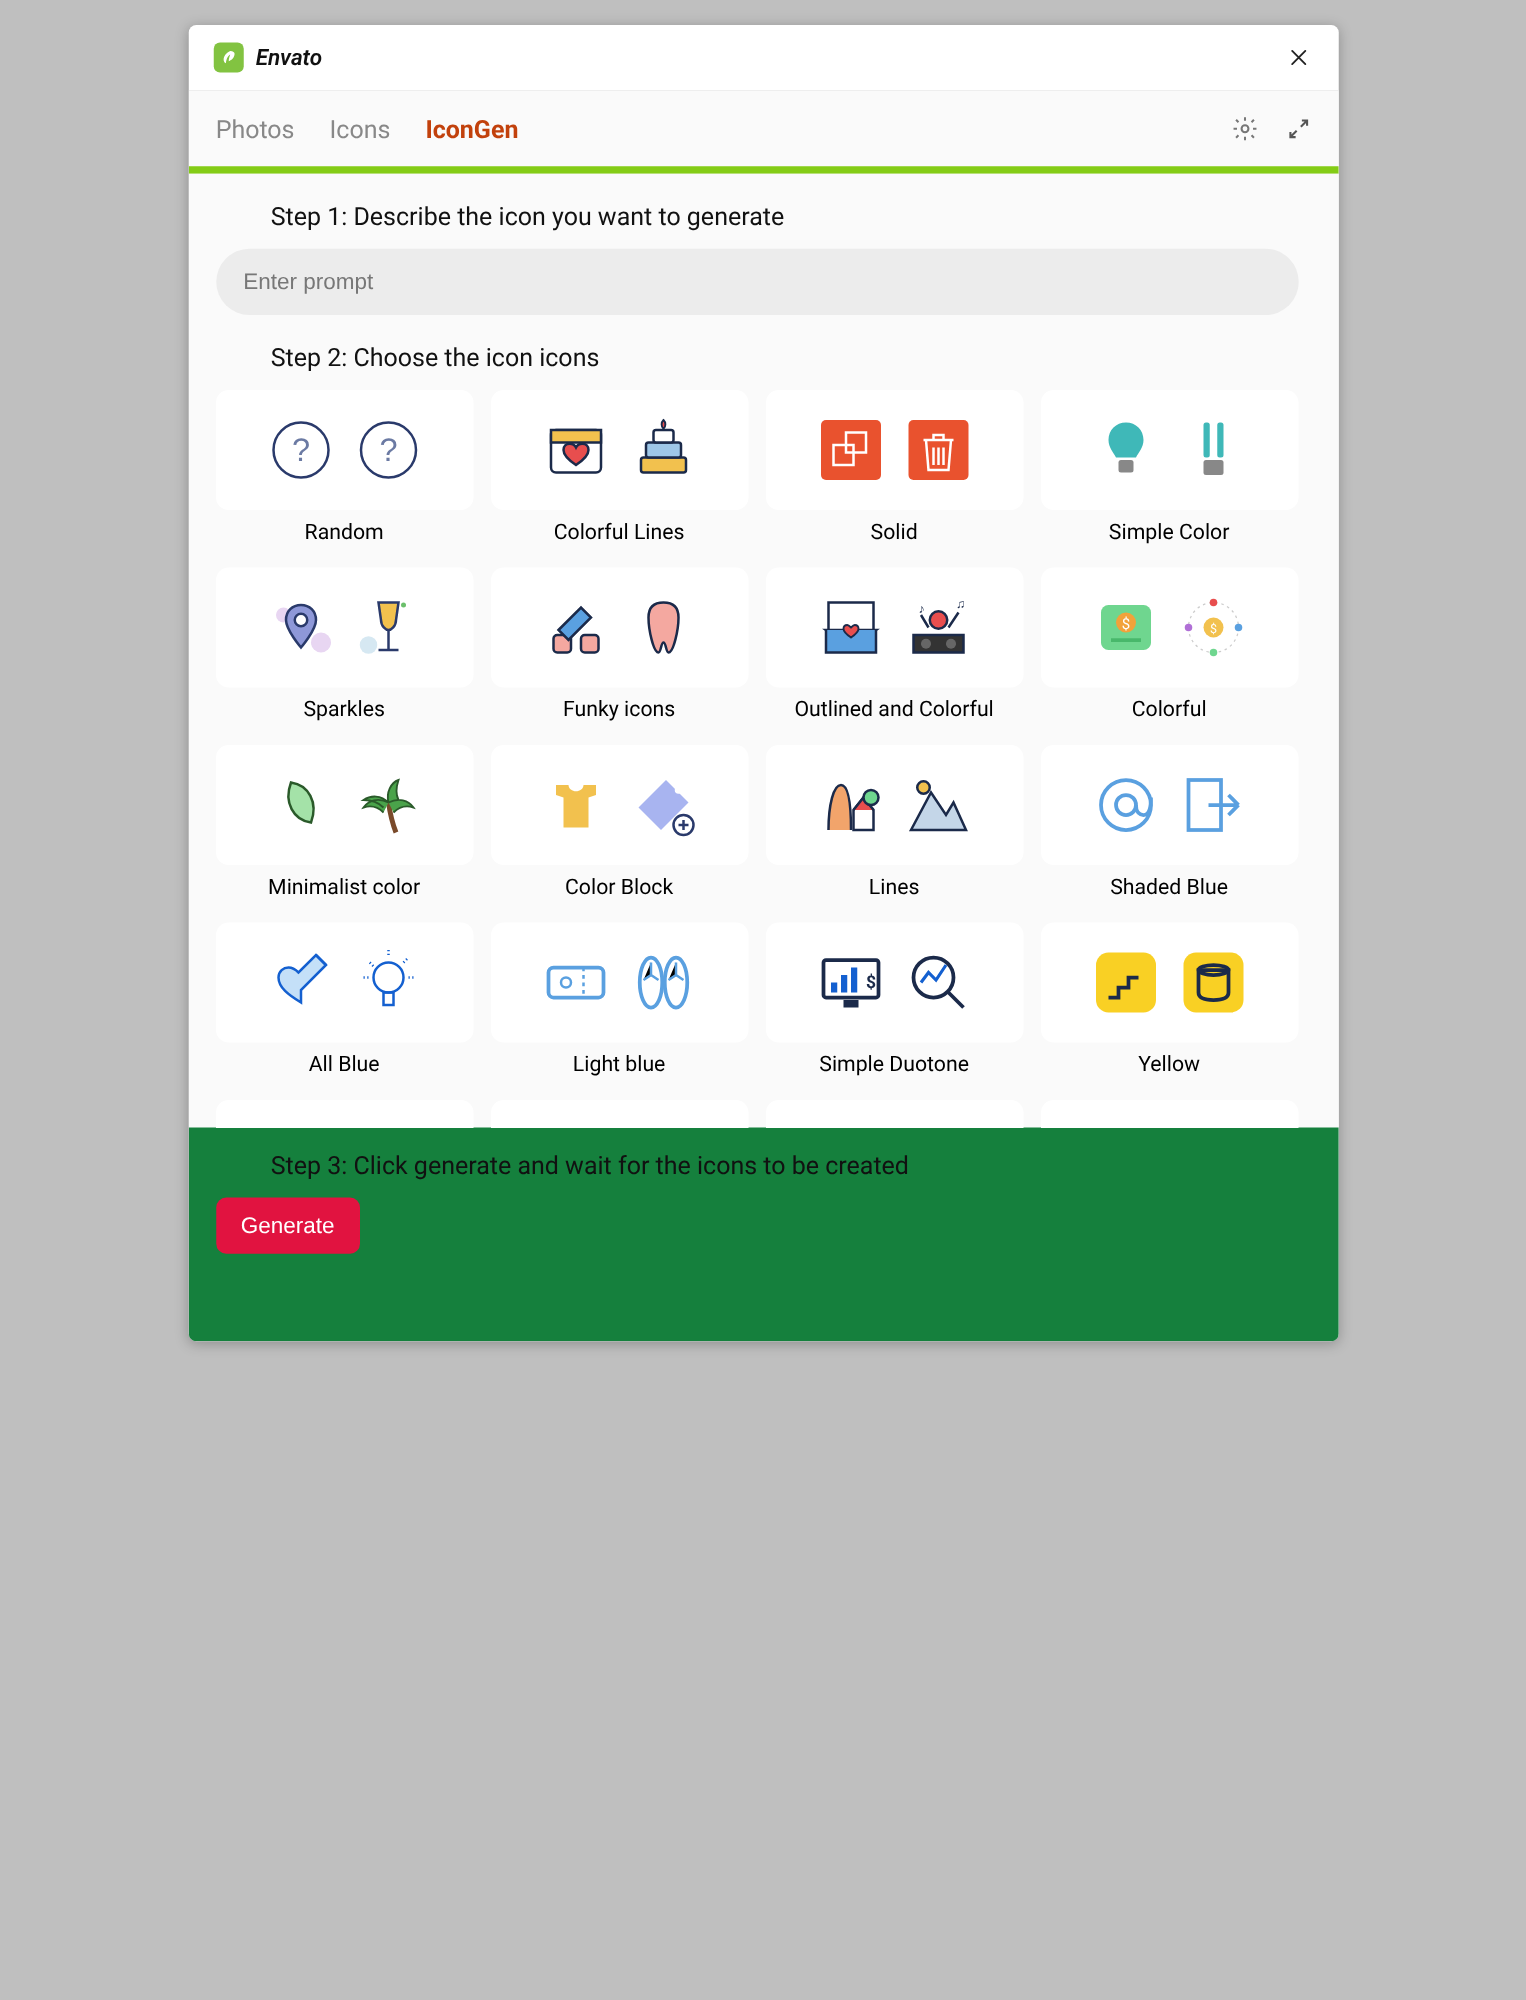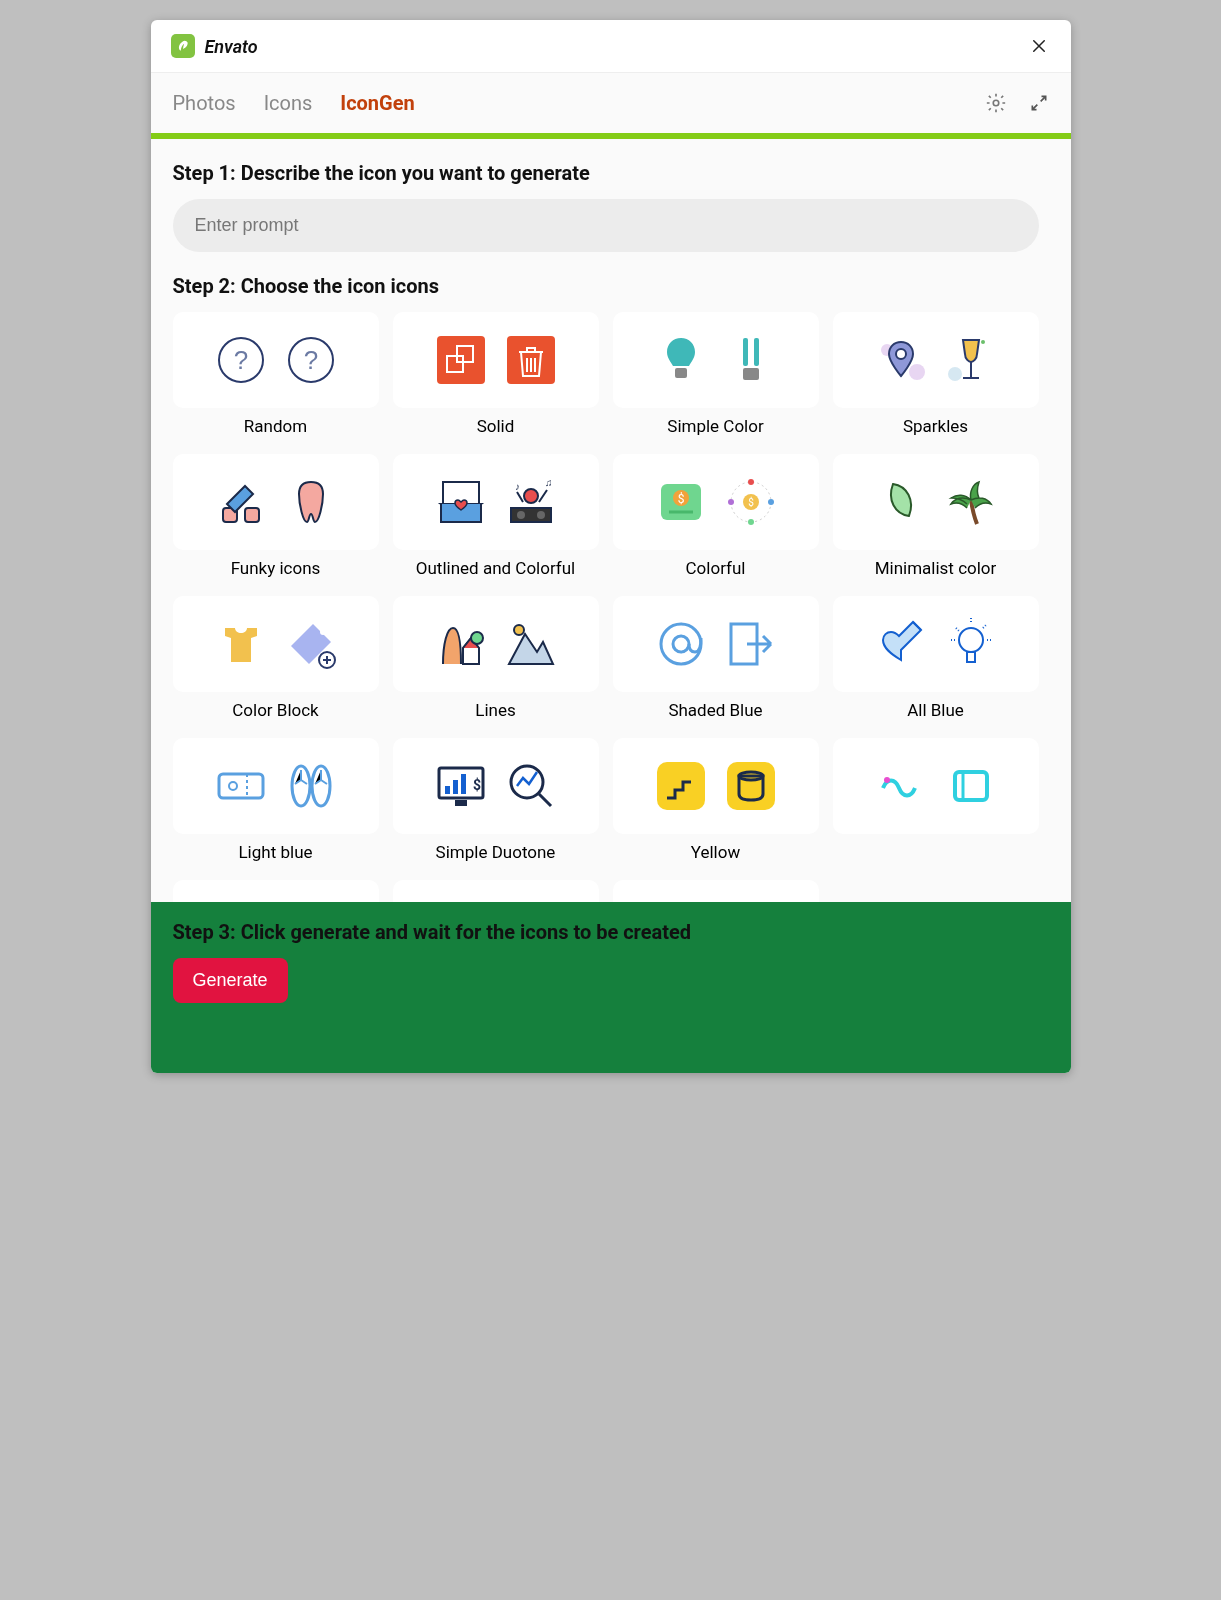--- a/index.html
+++ b/index.html
@@ -70,21 +70,21 @@
   .tab.active { color:#c2410c; font-weight:700; }
   .header-actions { display:flex; gap:22px; align-items:center; color:#666; }
   .icon-btn { cursor:pointer; display:flex; align-items:center; justify-content:center; }
 
   .body {
     background:#fafafa;
     padding:22px 10px 0 22px;
     flex:1;
     min-height:0;
   }
-  .step-label { font-size:20px; margin-bottom:14px; font-weight:700; }
+  .step-label { font-size:20px; margin-bottom:14px; font-weight:400;margin-left:44px; }
   .prompt-input {
     width:calc(100% - 22px);
     background:#ececec;
     border:none;
     border-radius:28px;
     padding:16px 22px;
     font-size:18px;
     color:#555;
     outline:none;
     margin-bottom:22px;
@@ -204,20 +204,40 @@
               <span class="thumb">
                   <svg viewBox="0 0 56 56">
                     <circle cx="28" cy="28" r="22" fill="#fff" stroke="#2a3a6b" stroke-width="2"></circle>
                     <text x="28" y="37" text-anchor="middle" font-size="26" fill="#6b7aa3" font-family="Arial">?</text>
                   </svg>
                 </span>
             </div>
             <div class="card-label">Random</div>
           </div>
 
+          <div class="style-card">
+            <div class="card-box">
+              <span class="thumb">
+                  <svg viewBox="0 0 56 56">
+                    <rect x="8" y="12" width="40" height="34" rx="4" fill="#fff" stroke="#1b2a4a" stroke-width="2"></rect>
+                    <rect x="8" y="12" width="40" height="10" fill="#f2c14e" stroke="#1b2a4a" stroke-width="2"></rect>
+                    <path d="M28 40c-6-4-10-8-10-12 0-3 2-5 5-5 2 0 4 1 5 3 1-2 3-3 5-3 3 0 5 2 5 5 0 4-4 8-10 12z" fill="#e84e4e" stroke="#1b2a4a" stroke-width="2"></path>
+                  </svg>
+                </span>
+              <span class="thumb">
+                  <svg viewBox="0 0 56 56">
+                    <rect x="10" y="34" width="36" height="12" rx="2" fill="#f2c14e" stroke="#1b2a4a" stroke-width="2"></rect>
+                    <rect x="14" y="22" width="28" height="12" rx="2" fill="#9ec7e8" stroke="#1b2a4a" stroke-width="2"></rect>
+                    <rect x="20" y="12" width="16" height="10" rx="2" fill="#fff" stroke="#1b2a4a" stroke-width="2"></rect>
+                    <path d="M28 4c-2 2-2 5 0 7 2-2 2-5 0-7z" fill="#e84e4e" stroke="#1b2a4a" stroke-width="1.5"></path>
+                  </svg>
+                </span>
+            </div>
+            <div class="card-label">Colorful Lines</div>
+          </div>
 
           <div class="style-card">
             <div class="card-box">
               <span class="thumb">
                   <svg viewBox="0 0 56 56">
                     <rect x="4" y="4" width="48" height="48" rx="4" fill="#e9522e"></rect>
                     <rect x="14" y="24" width="16" height="16" fill="none" stroke="#fff" stroke-width="2"></rect>
                     <rect x="24" y="14" width="16" height="16" fill="none" stroke="#fff" stroke-width="2"></rect>
                   </svg>
                 </span>

